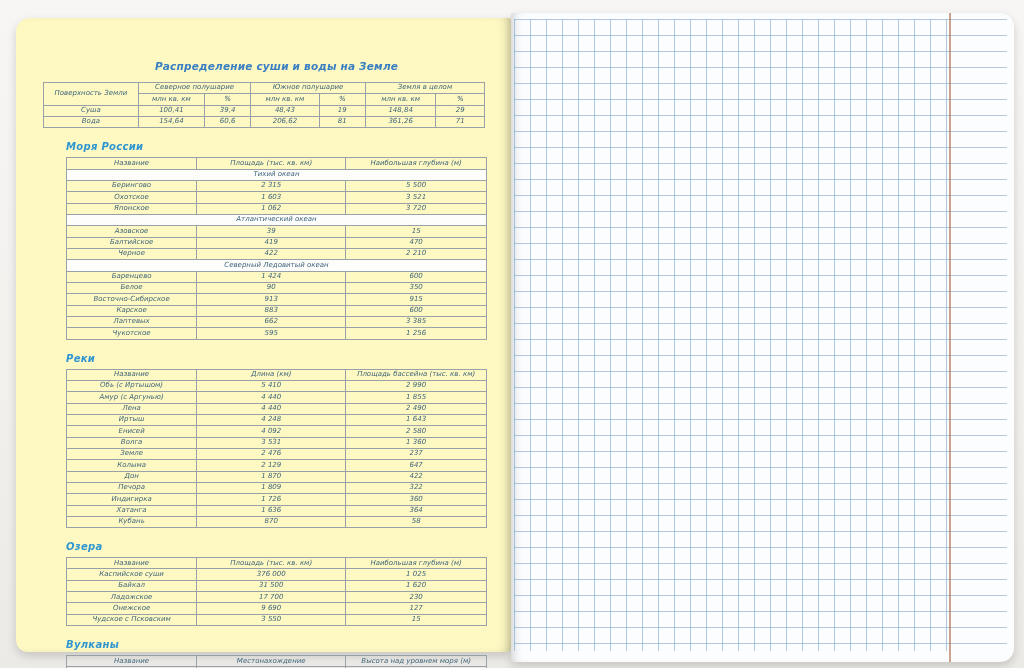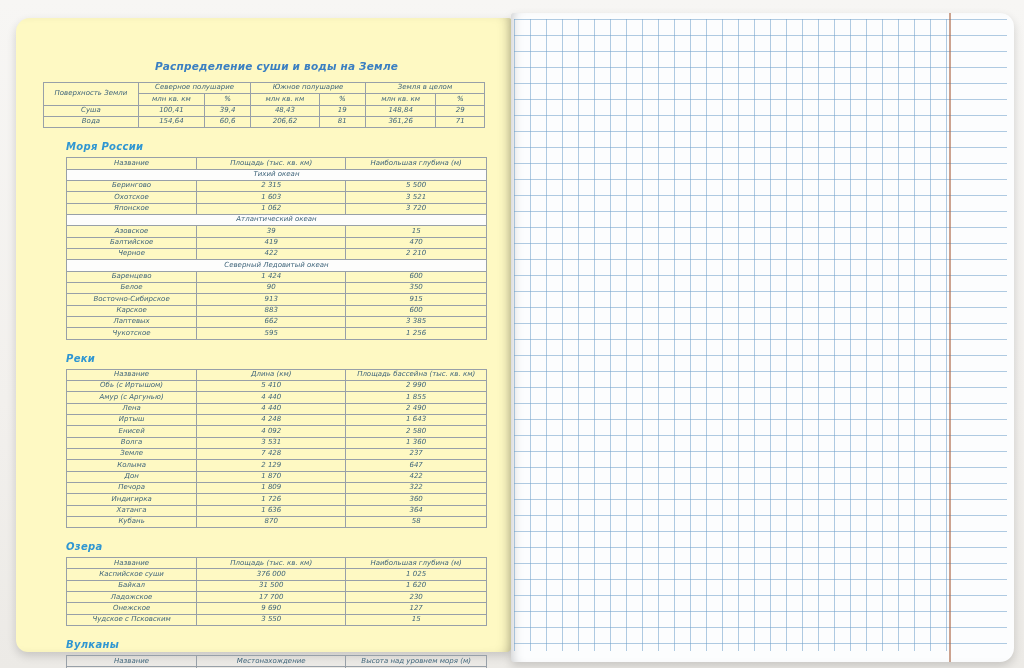--- a/index.html
+++ b/index.html
@@ -249,21 +249,21 @@
               <td>4 092</td>
               <td>2 580</td>
             </tr>
             <tr>
               <td>Волга</td>
               <td>3 531</td>
               <td>1 360</td>
             </tr>
             <tr>
               <td>Земле</td>
-              <td>7 428</td>
+              <td>2 476</td>
               <td>237</td>
             </tr>
             <tr>
               <td>Колыма</td>
               <td>2 129</td>
               <td>647</td>
             </tr>
             <tr>
               <td>Дон</td>
               <td>1 870</td>

